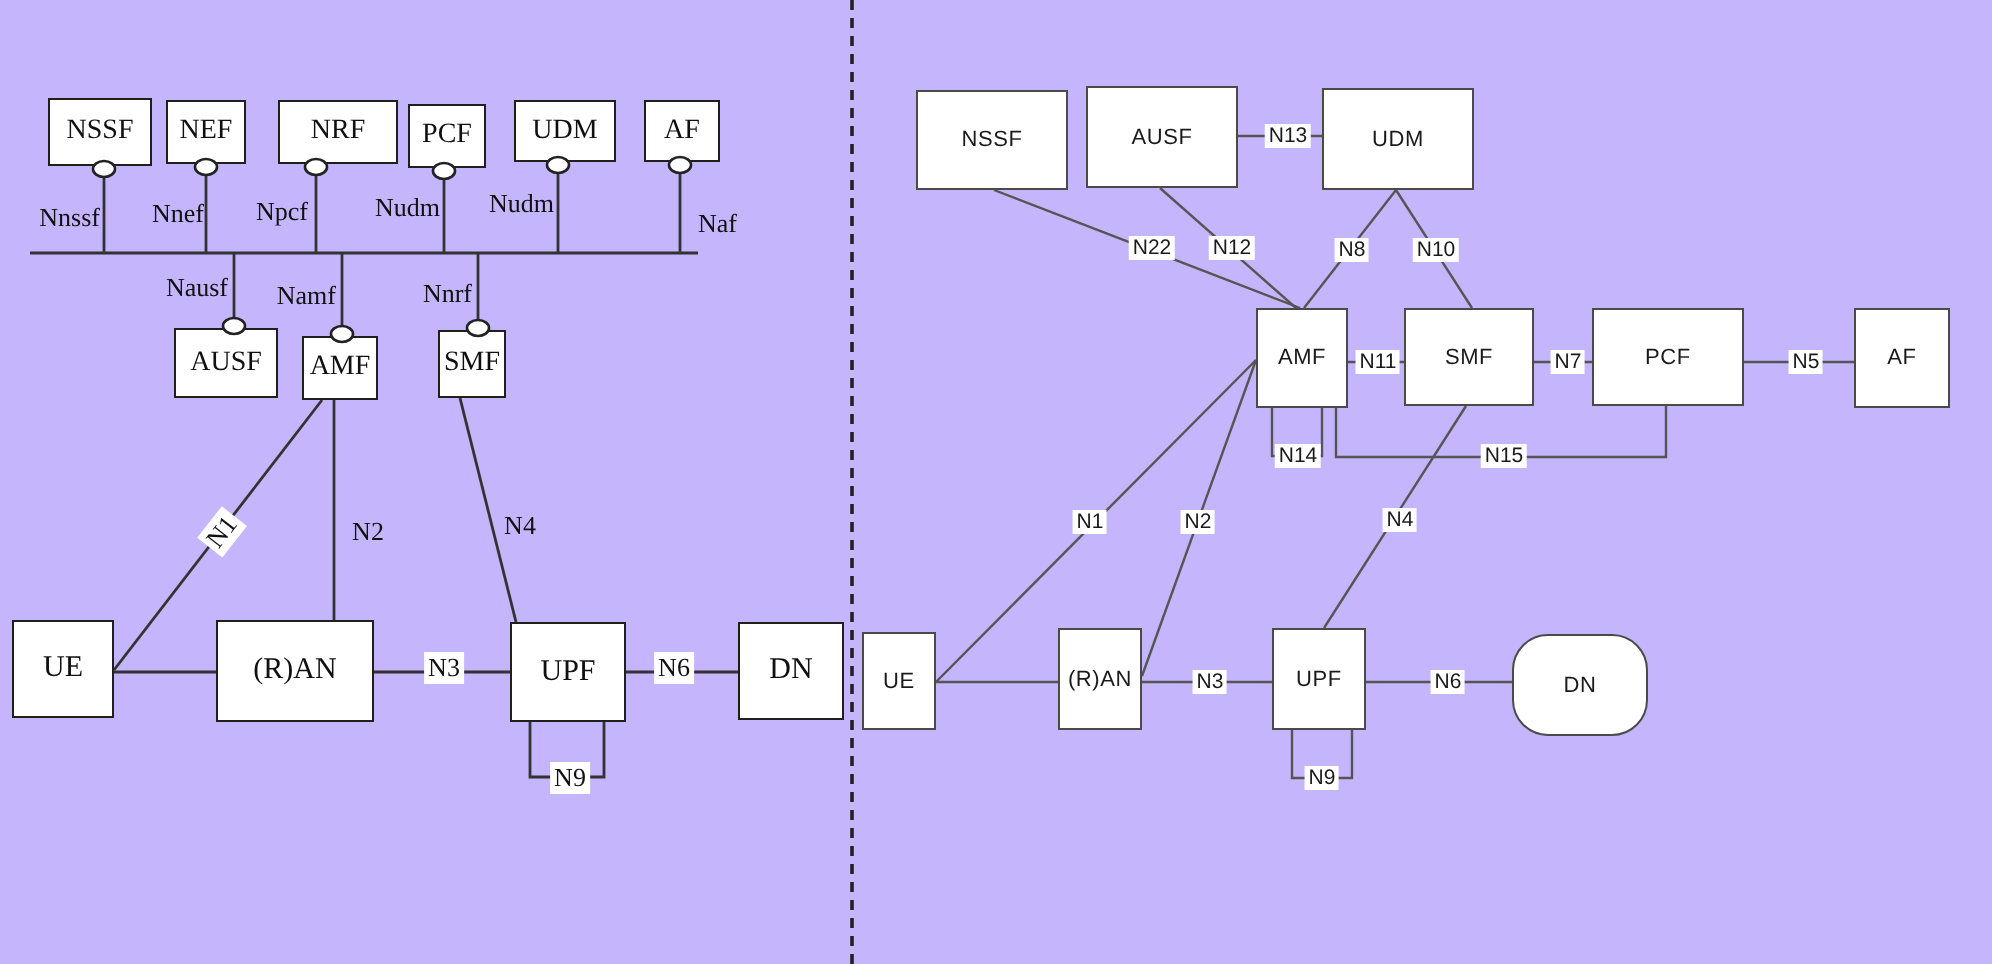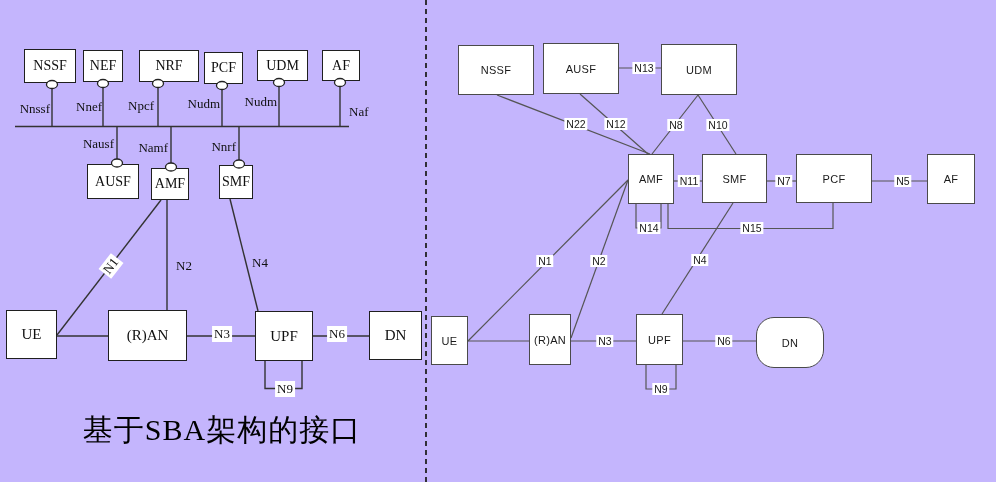--- a/index.html
+++ b/index.html
@@ -148,15 +148,14 @@
   <span class="rlab bg" style="left:903px;top:181px">N5</span>
   <span class="rlab bg" style="left:649px;top:228px">N14</span>
   <span class="rlab bg" style="left:752px;top:228px">N15</span>
   <span class="rlab bg" style="left:545px;top:261px">N1</span>
   <span class="rlab bg" style="left:599px;top:261px">N2</span>
   <span class="rlab bg" style="left:700px;top:260px">N4</span>
   <span class="rlab bg" style="left:605px;top:341px">N3</span>
   <span class="rlab bg" style="left:724px;top:341px">N6</span>
   <span class="rlab bg" style="left:661px;top:389px">N9</span>
 
-  <div class="caption" style="left:52px;top:410px">基于SBA架构的接口</div>
 
 </div>
 
 </body></html>

